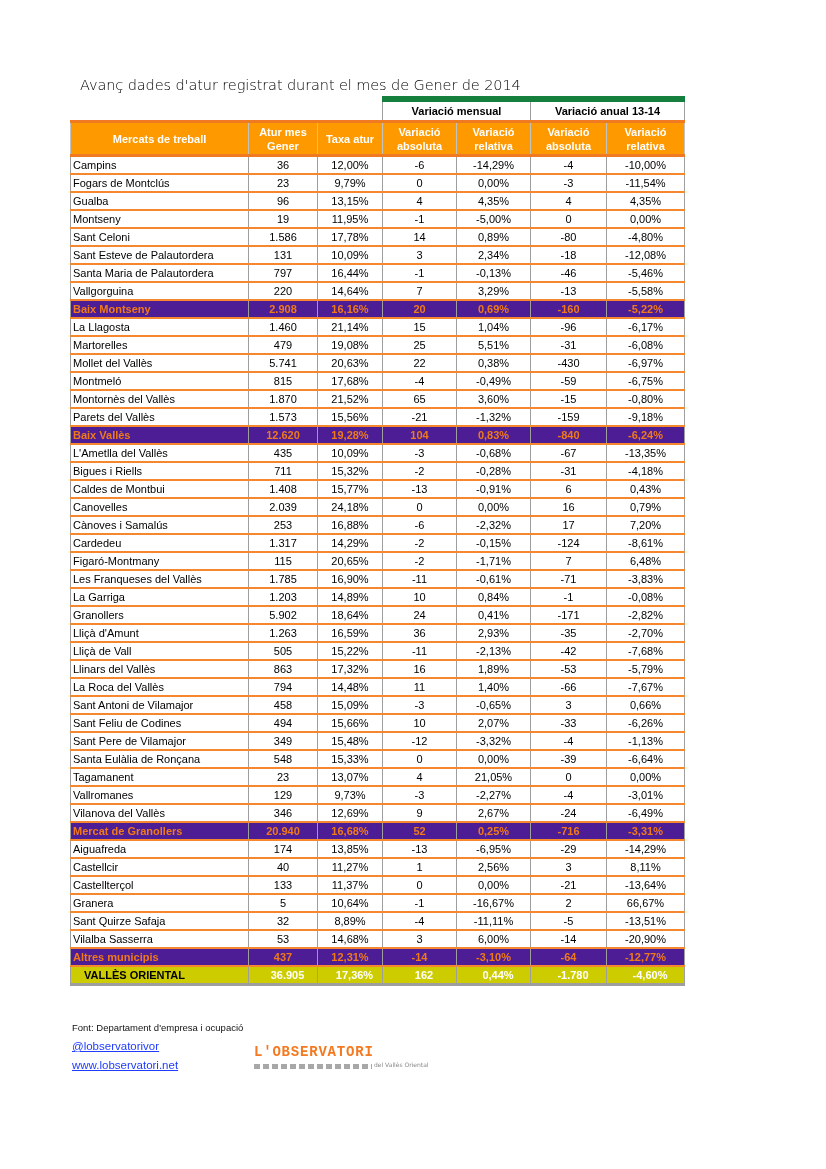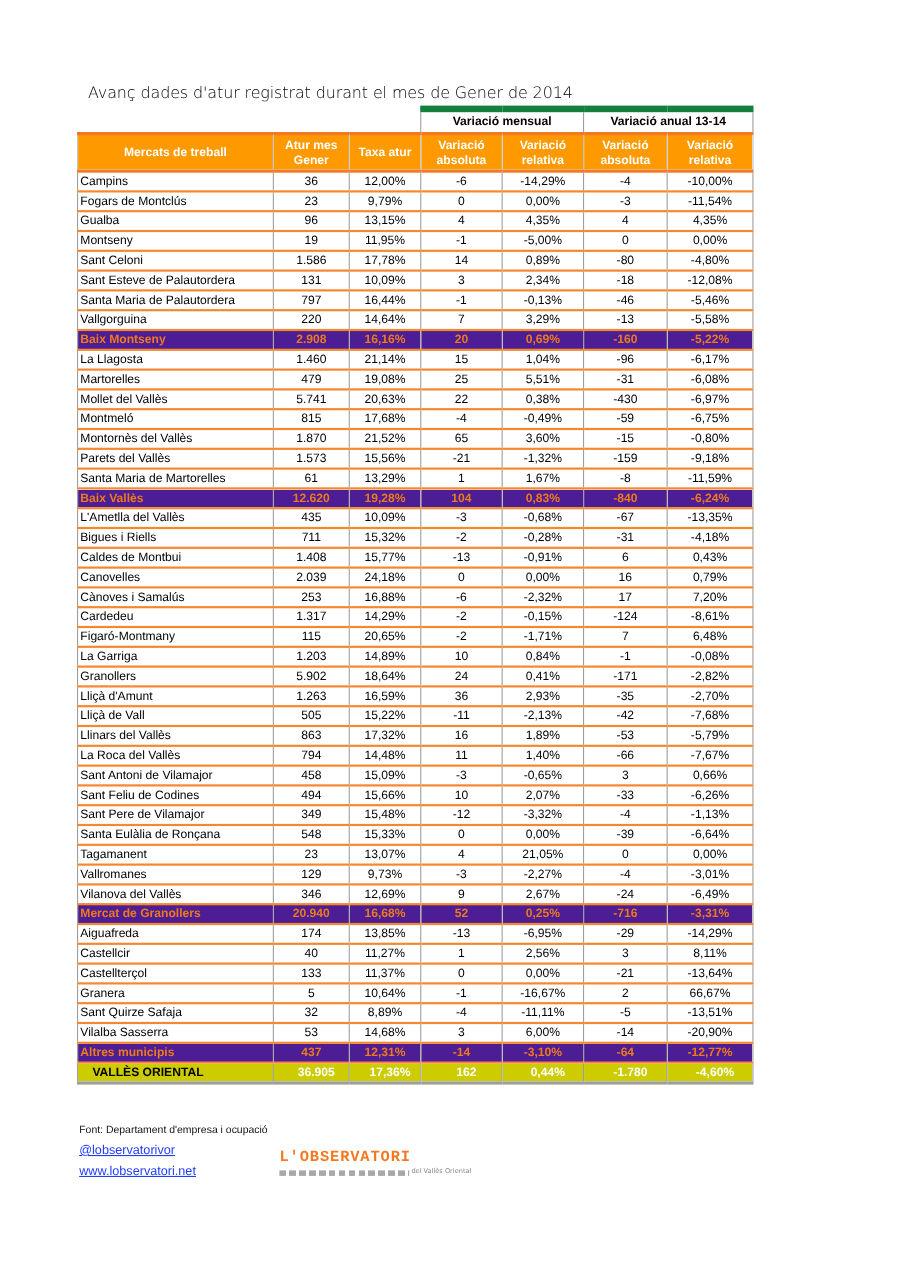--- a/index.html
+++ b/index.html
@@ -233,29 +233,20 @@
       </tr>
       <tr class="row">
         <td class="name">Parets del Vallès</td>
         <td>1.573</td>
         <td>15,56%</td>
         <td>-21</td>
         <td>-1,32%</td>
         <td>-159</td>
         <td>-9,18%</td>
       </tr>
-      <tr class="row">
-        <td class="name">Santa Maria de Martorelles</td>
-        <td>61</td>
-        <td>13,29%</td>
-        <td>1</td>
-        <td>1,67%</td>
-        <td>-8</td>
-        <td>-11,59%</td>
-      </tr>
       <tr class="row subtotal">
         <td class="name">Baix Vallès</td>
         <td>12.620</td>
         <td>19,28%</td>
         <td>104</td>
         <td>0,83%</td>
         <td>-840</td>
         <td>-6,24%</td>
       </tr>
       <tr class="row">
@@ -313,20 +304,29 @@
         <td>-8,61%</td>
       </tr>
       <tr class="row">
         <td class="name">Figaró-Montmany</td>
         <td>115</td>
         <td>20,65%</td>
         <td>-2</td>
         <td>-1,71%</td>
         <td>7</td>
         <td>6,48%</td>
+      </tr>
+      <tr class="row">
+        <td class="name">Les Franqueses del Vallès</td>
+        <td>1.785</td>
+        <td>16,90%</td>
+        <td>-11</td>
+        <td>-0,61%</td>
+        <td>-71</td>
+        <td>-3,83%</td>
       </tr>
       <tr class="row">
         <td class="name">La Garriga</td>
         <td>1.203</td>
         <td>14,89%</td>
         <td>10</td>
         <td>0,84%</td>
         <td>-1</td>
         <td>-0,08%</td>
       </tr>

